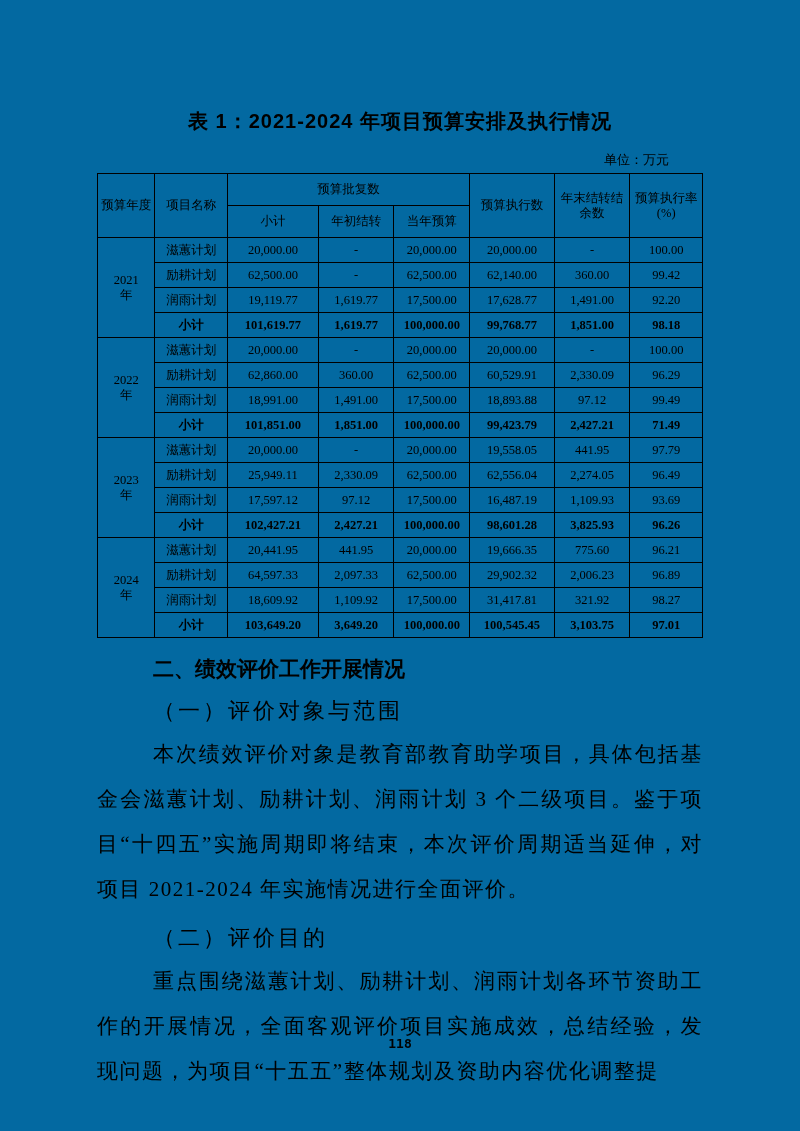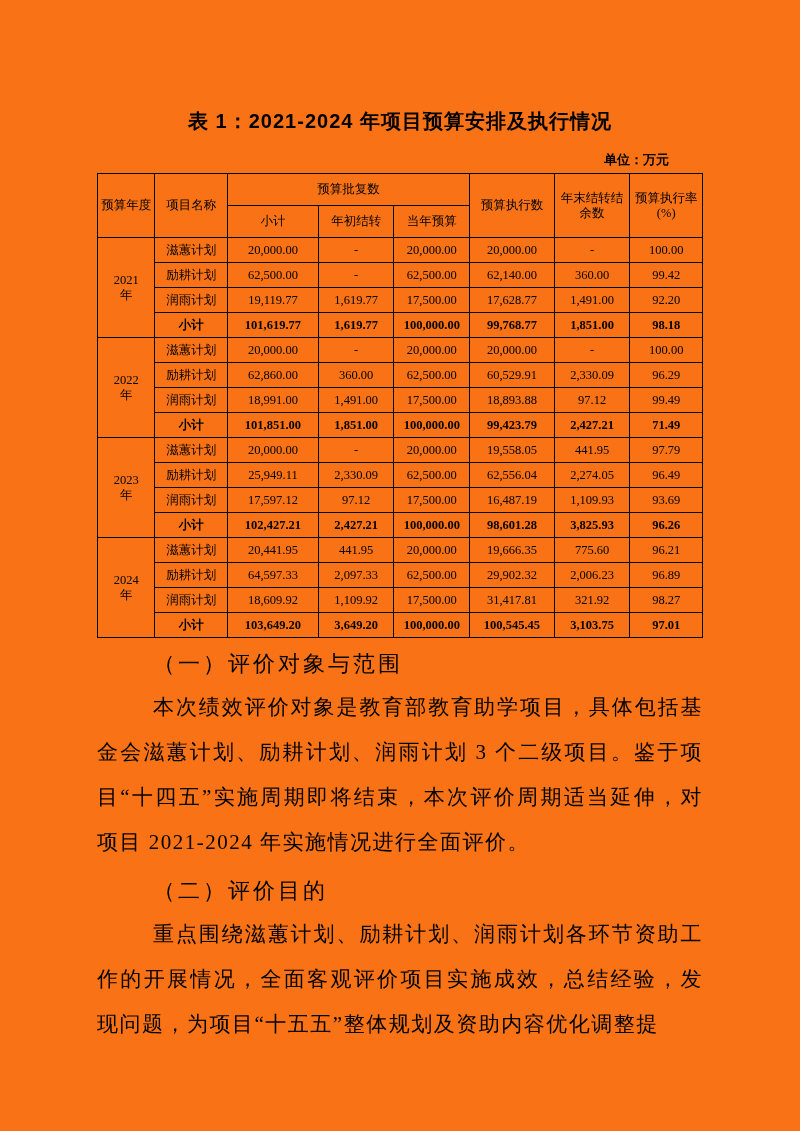--- a/index.html
+++ b/index.html
@@ -1,20 +1,20 @@
 <!DOCTYPE html>
 <html><head>
 <meta charset="utf-8">
 <style>
   html,body { margin:0; padding:0; background:#e8e8e8; }
   .page {
     position:relative;
     width:800px; height:1131px;
     margin:0 auto;
-    background:#f97316;
+    background:#0369a1;
     color:#000;
     font-family:"Liberation Serif", serif;
     overflow:hidden;
   }
   .content { position:absolute; left:97px; right:97px; top:0; }
 
   .doc-title {
     margin:106px 0 0 0;
     text-align:center;
     font-family:"Liberation Sans", sans-serif;
@@ -22,21 +22,21 @@
     font-size:20px;
     line-height:30px;
     letter-spacing:1px;
   }
   .unit-row {
     margin-top:16px;
     margin-bottom:5px;
     text-align:right;
     padding-right:34px;
     font-family:"Liberation Sans", sans-serif;
-    font-weight:bold;
+    font-weight:normal;
     font-size:13px;
     line-height:16px;
   }
 
   table.budget {
     width:100%;
     border-collapse:collapse;
     table-layout:fixed;
     border:1.5px solid #000;
   }
@@ -287,20 +287,22 @@
           <td>103,649.20</td>
           <td>3,649.20</td>
           <td>100,000.00</td>
           <td>100,545.45</td>
           <td>3,103.75</td>
           <td>97.01</td>
         </tr>
       </tbody>
     </table>
 
+    <h2 class="section-heading">二、绩效评价工作开展情况</h2>
     <h3 class="sub-heading">（一）评价对象与范围</h3>
     <p class="body-para">本次绩效评价对象是教育部教育助学项目，具体包括基金会滋蕙计划、励耕计划、润雨计划 3 个二级项目。鉴于项目“十四五”实施周期即将结束，本次评价周期适当延伸，对项目 2021-2024 年实施情况进行全面评价。</p>
     <h3 class="sub-heading">（二）评价目的</h3>
     <p class="body-para">重点围绕滋蕙计划、励耕计划、润雨计划各环节资助工作的开展情况，全面客观评价项目实施成效，总结经验，发现问题，为项目“十五五”整体规划及资助内容优化调整提</p>
 
   </div>
 
+  <div class="page-number">118</div>
 </div>
 
 </body></html>

